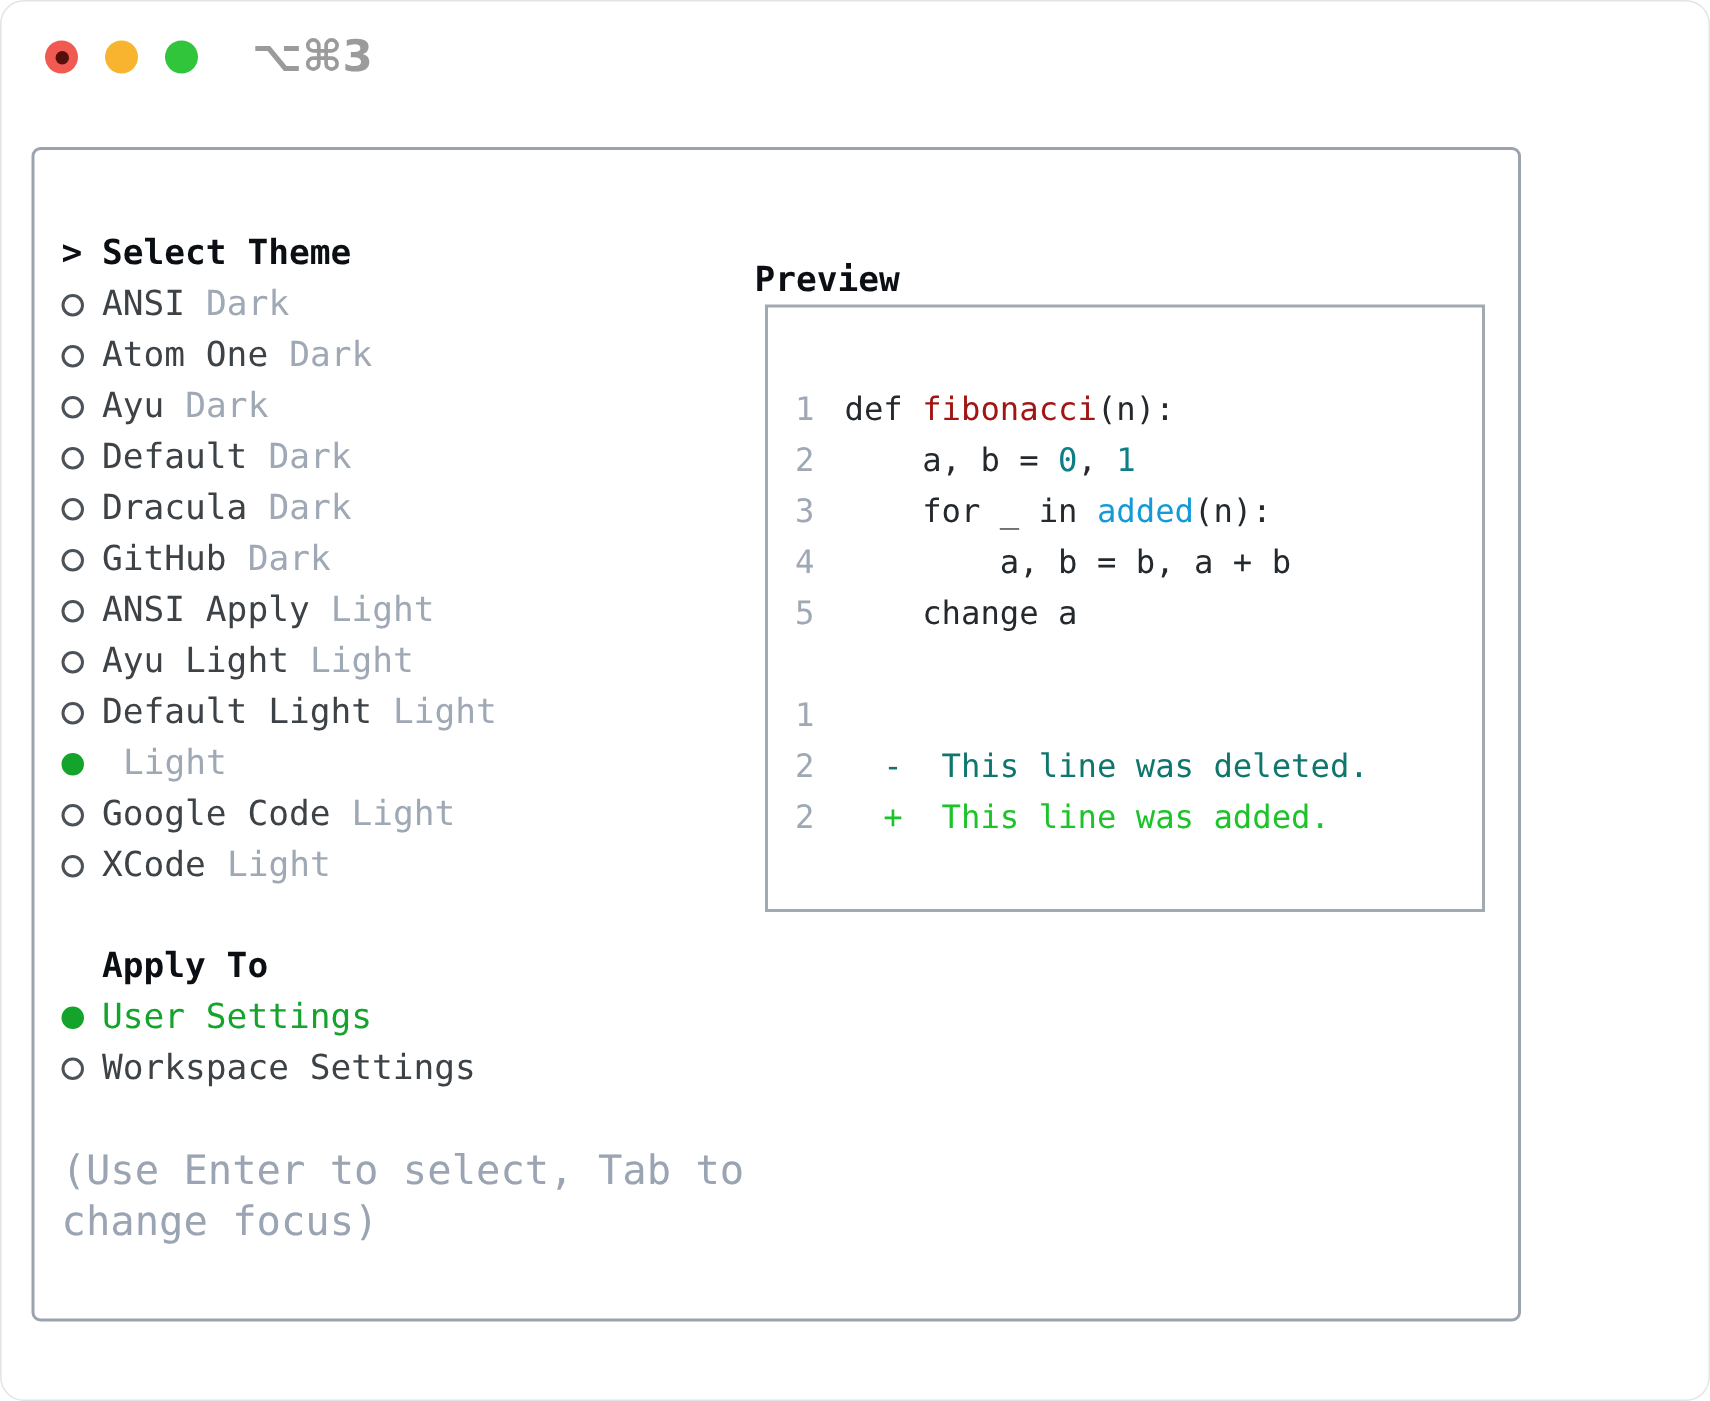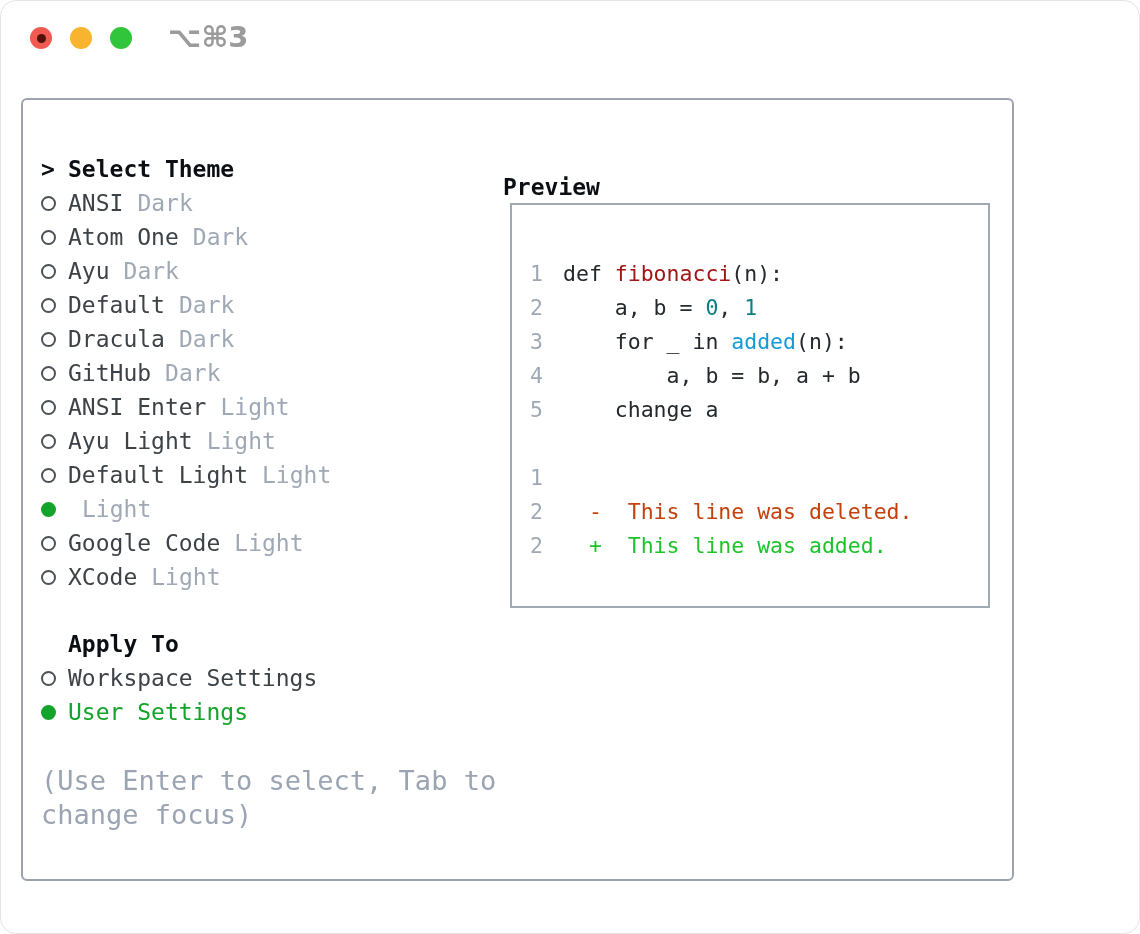--- a/index.html
+++ b/index.html
@@ -94,38 +94,38 @@
         <span class="hdr">Select Theme</span>
       </div>
 
       <div id="theme-list">
           <div class="row"><span class="bullet-col"><span class="radio"></span></span><span style="color: rgb(61, 66, 71);">ANSI</span><span class="tag" style="color: rgb(159, 168, 181);">Dark</span></div>
           <div class="row"><span class="bullet-col"><span class="radio"></span></span><span style="color: rgb(61, 66, 71);">Atom One</span><span class="tag" style="color: rgb(159, 168, 181);">Dark</span></div>
           <div class="row"><span class="bullet-col"><span class="radio"></span></span><span style="color: rgb(61, 66, 71);">Ayu</span><span class="tag" style="color: rgb(159, 168, 181);">Dark</span></div>
           <div class="row"><span class="bullet-col"><span class="radio"></span></span><span style="color: rgb(61, 66, 71);">Default</span><span class="tag" style="color: rgb(159, 168, 181);">Dark</span></div>
           <div class="row"><span class="bullet-col"><span class="radio"></span></span><span style="color: rgb(61, 66, 71);">Dracula</span><span class="tag" style="color: rgb(159, 168, 181);">Dark</span></div>
           <div class="row"><span class="bullet-col"><span class="radio"></span></span><span style="color: rgb(61, 66, 71);">GitHub</span><span class="tag" style="color: rgb(159, 168, 181);">Dark</span></div>
-          <div class="row"><span class="bullet-col"><span class="radio"></span></span><span style="color: rgb(61, 66, 71);">ANSI Enter</span><span class="tag" style="color: rgb(159, 168, 181);">Light</span></div>
+          <div class="row"><span class="bullet-col"><span class="radio"></span></span><span style="color: rgb(61, 66, 71);">ANSI Apply</span><span class="tag" style="color: rgb(159, 168, 181);">Light</span></div>
           <div class="row"><span class="bullet-col"><span class="radio"></span></span><span style="color: rgb(61, 66, 71);">Ayu Light</span><span class="tag" style="color: rgb(159, 168, 181);">Light</span></div>
           <div class="row"><span class="bullet-col"><span class="radio"></span></span><span style="color: rgb(61, 66, 71);">Default Light</span><span class="tag" style="color: rgb(159, 168, 181);">Light</span></div>
           <div class="row"><span class="bullet-col"><span class="radio sel"></span></span><span class="tag" style="color: rgb(159, 168, 181);">Light</span></div>
           <div class="row"><span class="bullet-col"><span class="radio"></span></span><span style="color: rgb(61, 66, 71);">Google Code</span><span class="tag" style="color: rgb(159, 168, 181);">Light</span></div>
           <div class="row"><span class="bullet-col"><span class="radio"></span></span><span style="color: rgb(61, 66, 71);">XCode</span><span class="tag" style="color: rgb(159, 168, 181);">Light</span></div>
         </div>
 
       <div class="spacer33"></div>
 
       <div class="row">
         <span class="bullet-col"></span>
         <span class="hdr">Apply To</span>
       </div>
 
       <div id="apply-list">
+          <div class="row"><span class="bullet-col"><span class="radio sel"></span></span><span style="color: rgb(20, 163, 43);">User Settings</span></div>
           <div class="row"><span class="bullet-col"><span class="radio"></span></span><span style="color: rgb(61, 66, 71);">Workspace Settings</span></div>
-          <div class="row"><span class="bullet-col"><span class="radio sel"></span></span><span style="color: rgb(20, 163, 43);">User Settings</span></div>
         </div>
 
       <div class="spacer34"></div>
 
       <div class="hint-line" style="color: rgb(154, 164, 178);">(Use Enter to select, Tab to</div>
       <div class="hint-line" style="color: rgb(154, 164, 178);">change focus)</div>
     </div>
 
     <div class="preview-hdr">Preview</div>
 
@@ -153,21 +153,21 @@
           </div>
           <div class="code-line">
             <span class="lnum" style="color: rgb(159, 168, 181);"></span>
             <span class="ctext"></span>
           </div>
           <div class="code-line">
             <span class="lnum" style="color: rgb(159, 168, 181);">1</span>
           </div>
           <div class="code-line">
             <span class="lnum" style="color: rgb(159, 168, 181);">2</span>
-            <span class="ctext"><span style="color: #c2410c; margin-top: 36px;">  -  This line was deleted.</span></span>
+            <span class="ctext"><span style="color: #0f766e; margin-top: 36px;">  -  This line was deleted.</span></span>
           </div>
           <div class="code-line">
             <span class="lnum" style="color: rgb(159, 168, 181);">2</span>
             <span class="ctext"><span style="color: rgb(28, 196, 42);">  +  This line was added.</span></span>
           </div>
         </div>
     </div>
 
   </div>
 </div>

